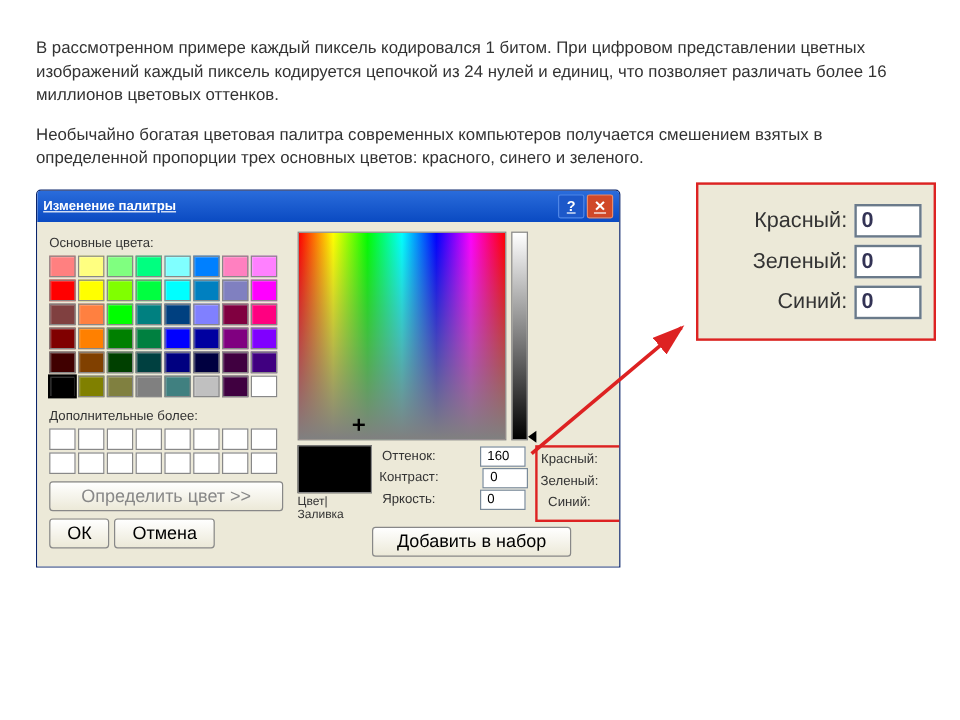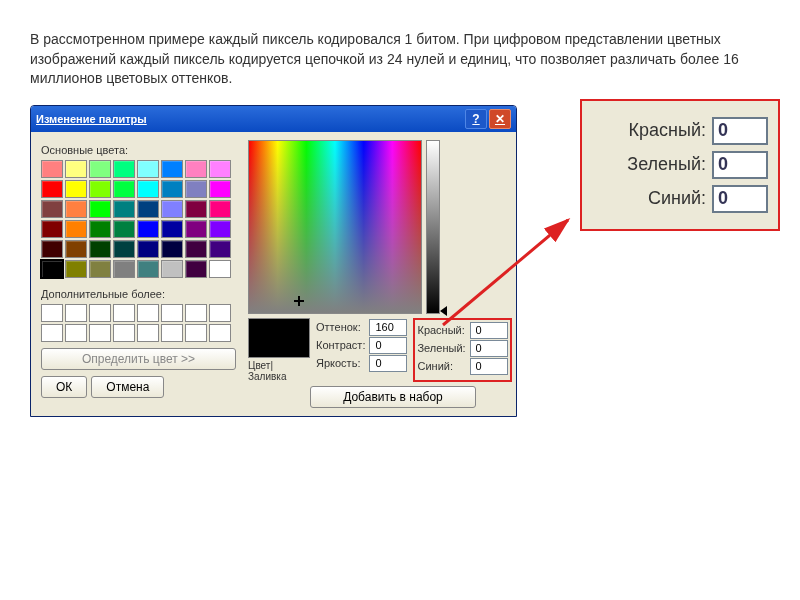--- a/index.html
+++ b/index.html
@@ -46,21 +46,21 @@
     .basic-colors { display: grid; grid-template-columns: repeat(8, 22px); grid-auto-rows: 18px; gap: 2px; }
     .extra-colors { display: grid; grid-template-columns: repeat(8, 22px); grid-auto-rows: 18px; gap: 2px; margin-top: 2px; }
     .swatch { border: 1px solid #888; box-shadow: inset 1px 1px 0 #fff3; cursor: pointer; }
     .extra-swatch { background: #fff; border: 1px solid #888; }
     .selected-swatch { outline: 2px solid #000; outline-offset: -1px; }
     .btn {
       background: linear-gradient(#fff,#ece9d8);
       border: 1px solid #888;
       border-radius: 3px;
       padding: 3px 14px;
-      font-size: 12px;
+      font-size: 15px;
       cursor: pointer;
       margin-right: 4px;
     }
     .btn-wide { width: 195px; text-align: center; padding: 3px 4px; color: #888; }
     .bottom-bar { display:flex; align-items:center; margin-top:6px; }
     .right-col { display: flex; gap: 4px; }
     .gradient-box {
       width: 172px; height: 172px;
       background:
         linear-gradient(to bottom, rgba(128,128,128,0) 0%, rgba(128,128,128,1) 100%),
@@ -84,21 +84,21 @@
       content:"";
       position:absolute; left: 14px; top: 166px;
       border-top:5px solid transparent;
       border-bottom:5px solid transparent;
       border-right:7px solid #000;
     }
     .right-fields { margin-top: 4px; display:flex; gap:6px; font-size:11px; }
     .preview-swatch {
       width: 60px; height: 38px; background: #000; border:1px solid #888;
     }
-    .field-row { display:flex; align-items:center; justify-content:space-between; margin:1px 0; }
+    .field-row { display:flex; align-items:center; justify-content:center; margin:1px 0;gap:33px; }
     .field-row label { margin-right:4px; }
     .num-input {
       width: 26px; height: 15px;
       border: 1px solid #7a8a99;
       font-size: 11px; padding: 0 5px;
       text-align: left;
     }
     .rgb-block { border: 2px solid #d22; padding: 1px 2px; margin-left: 0px; }
     .right-bottom-btn { margin-top:4px; }
     .zoom-panel {
@@ -121,20 +121,21 @@
       font-size: 18px; font-weight: bold; color:#335;
       text-align: left; padding: 0 4px;
     }
     svg.arrow { position:absolute; right: 192px; top: 110px; width: 140px; height: 120px; pointer-events:none; }
   </style>
 </head>
 <body>
 
 <div class="text-content">
   <p>В рассмотренном примере каждый пиксель кодировался 1 битом. При цифровом представлении цветных изображений каждый пиксель кодируется цепочкой из 24 нулей и единиц, что позволяет различать более 16 миллионов цветовых оттенков.</p>
+  <p>Необычайно богатая цветовая палитра современных компьютеров получается смешением взятых в определенной пропорции трех основных цветов: красного, синего и зеленого.</p>
 </div>
 
 <div class="lower">
   <div class="dialog">
     <div class="title-bar">
       <span class="title">Изменение палитры</span>
       <span class="tb-btn help-btn">?</span>
       <span class="tb-btn close-btn">✕</span>
     </div>
     <div class="dialog-body">

